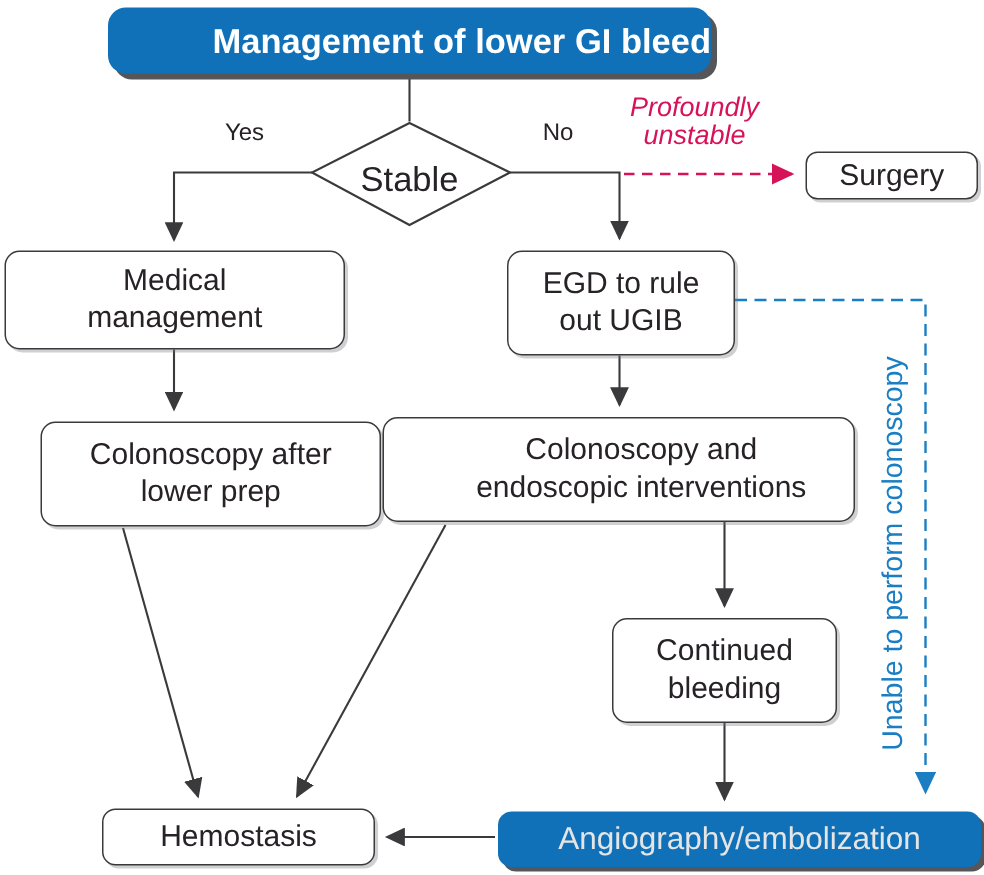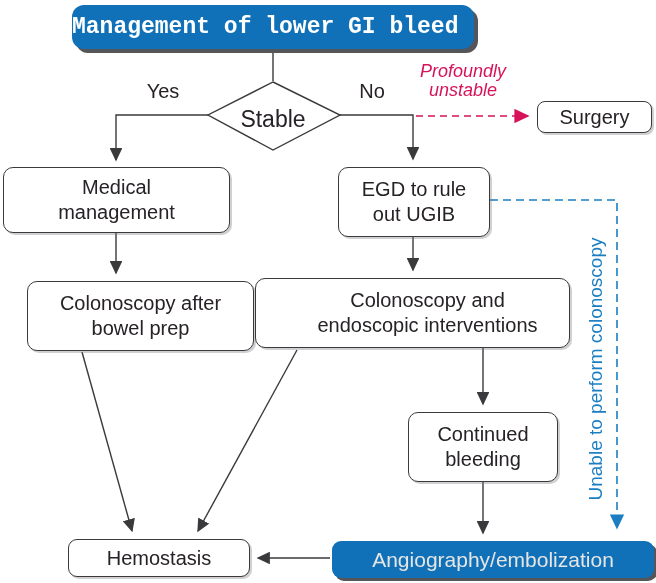--- a/index.html
+++ b/index.html
@@ -30,21 +30,21 @@
   .banner{
     position:absolute;
     left:72px;top:5px;width:402px;height:44px;
     box-sizing:border-box;
     background:#1071b8;
     border-radius:12px;
     box-shadow:4px 4px 0 #55565a;
     color:#ffffff;
     font-size:23px;
     font-weight:bold;
-    display:flex;align-items:center;justify-content:flex-start;font-family:Liberation Mono, monospace;
+    display:flex;align-items:center;justify-content:flex-end;
   }
   .blue-node{
     position:absolute;
     left:332px;top:541px;width:322px;height:37px;
     box-sizing:border-box;
     background:#1071b8;
     border-radius:9px;
     box-shadow:3px 3px 0 #55565a;
     color:#e5e5e5;
     font-size:21px;
@@ -54,21 +54,21 @@
   .prep{left:3px;top:281px;width:227px;height:70px;margin-left:24px;}
   .egd{left:338px;top:167px;width:152px;height:70px;}
   .endo{left:255px;top:278px;width:315px;height:70px;padding-left:30px;}
   .continued{left:408px;top:412px;width:150px;height:70px;}
   .surgery{left:537px;top:101px;width:115px;height:32px;border-radius:8px;}
   .hemostasis{left:68px;top:539px;width:182px;height:38px;border-radius:9px;}
 
   .edge-label{
     position:absolute;
     color:#262226;
-    font-size:20px;
+    font-size:16px;
     text-align:center;
   }
   .yes{left:133px;top:80px;width:60px;}
   .no{left:342px;top:80px;width:60px;}
   .stable{left:223px;top:106px;width:100px;font-size:23px;}
   .red-label{
     position:absolute;
     left:402px;top:62px;width:122px;
     color:#d61359;
     font-size:18px;
@@ -149,21 +149,21 @@
     <span>Surgery</span>
   </div>
 
   <div class="node medical">
     <span>Medical</span>
     <span>management</span>
   </div>
 
   <div class="node prep">
     <span>Colonoscopy after</span>
-    <span>bowel prep</span>
+    <span>lower prep</span>
   </div>
 
   <div class="node egd">
     <span>EGD to rule</span>
     <span>out UGIB</span>
   </div>
 
   <div class="node endo">
     <span>Colonoscopy and</span>
     <span>endoscopic interventions</span>

